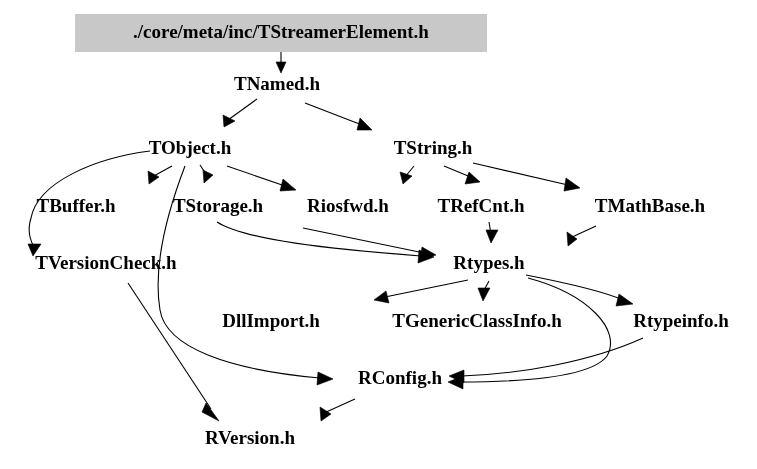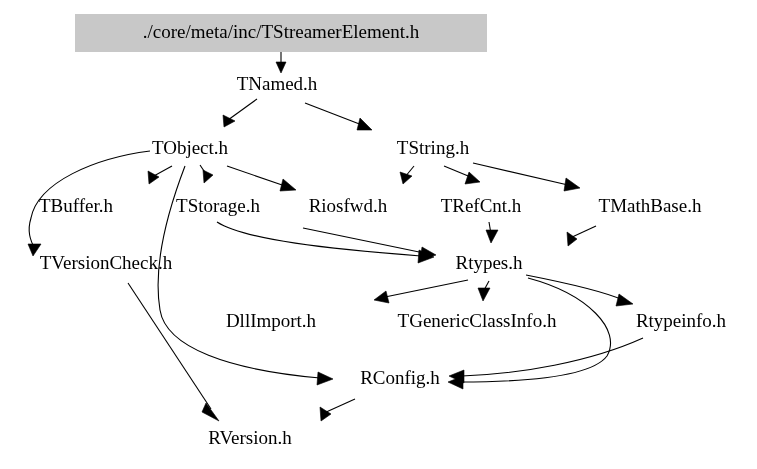--- a/index.html
+++ b/index.html
@@ -10,20 +10,21 @@
   body {
     width: 757px;
     height: 469px;
     font-family: "Liberation Serif", "DejaVu Serif", serif;
     overflow: hidden;
   }
   #graph-root {
     position: relative;
     width: 654px;
     height: 469px;
+    font-weight: bold;
   }
   svg#dep-graph {
     display: block;
     width: 757px;
     height: 469px;
   }
   .node-label {
     font-family: "Liberation Serif", "DejaVu Serif", serif;
     font-size: 19px;
     fill: #000000;

